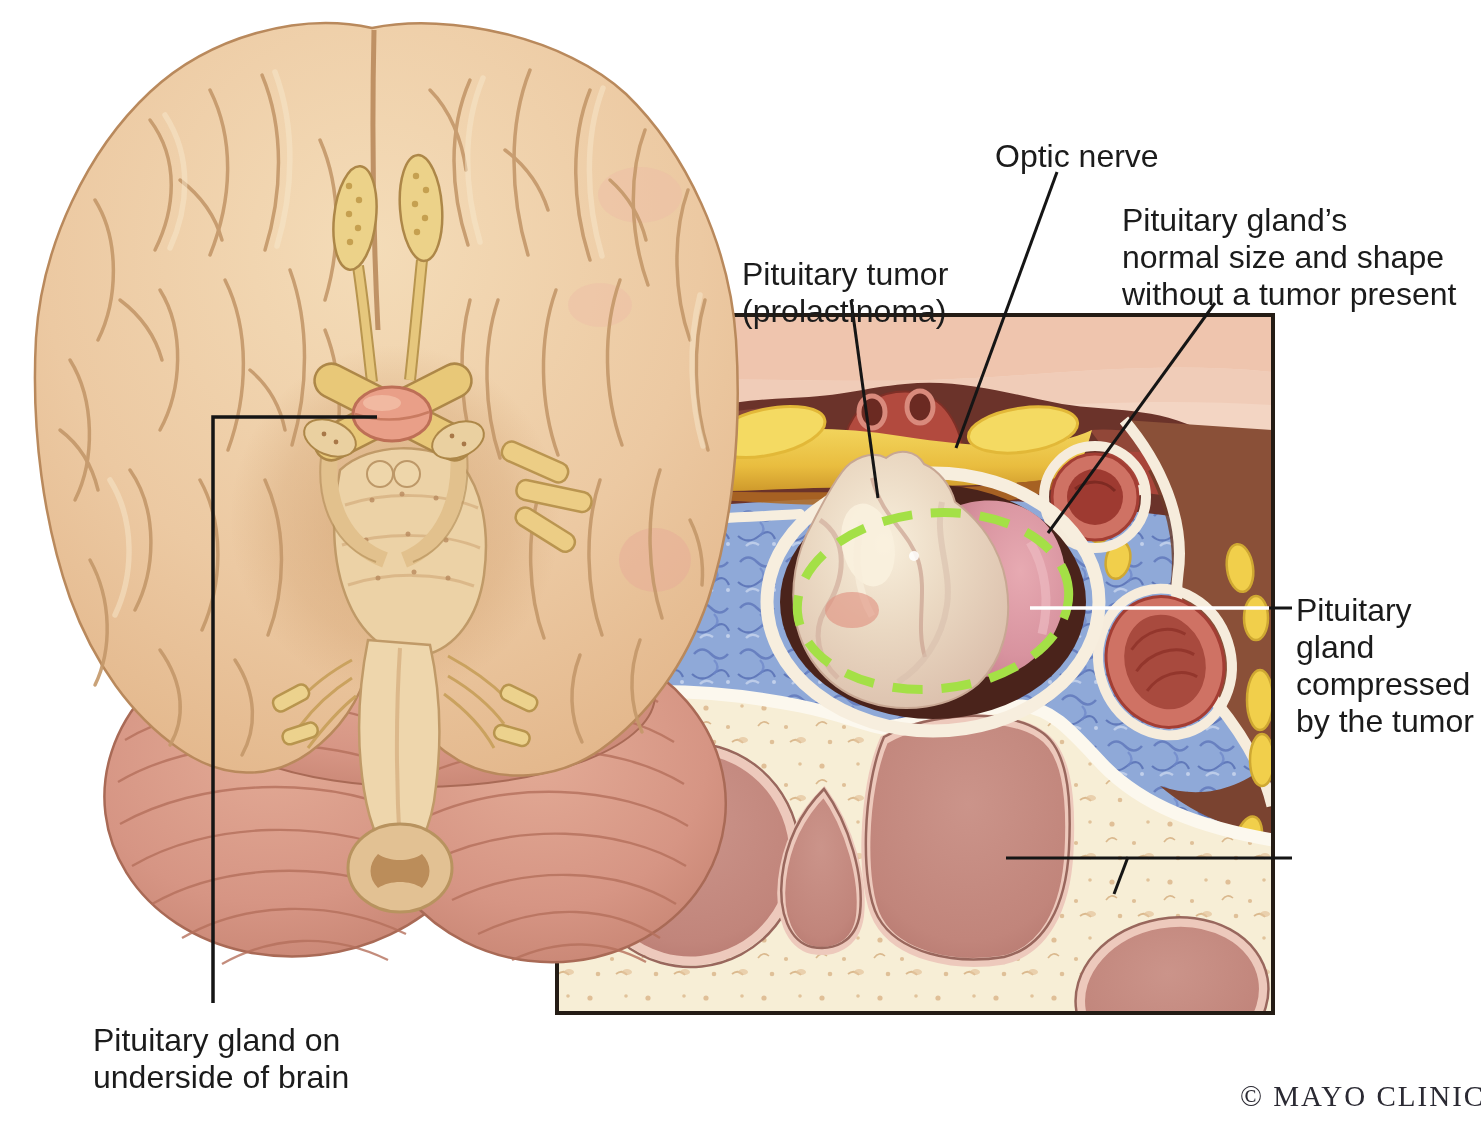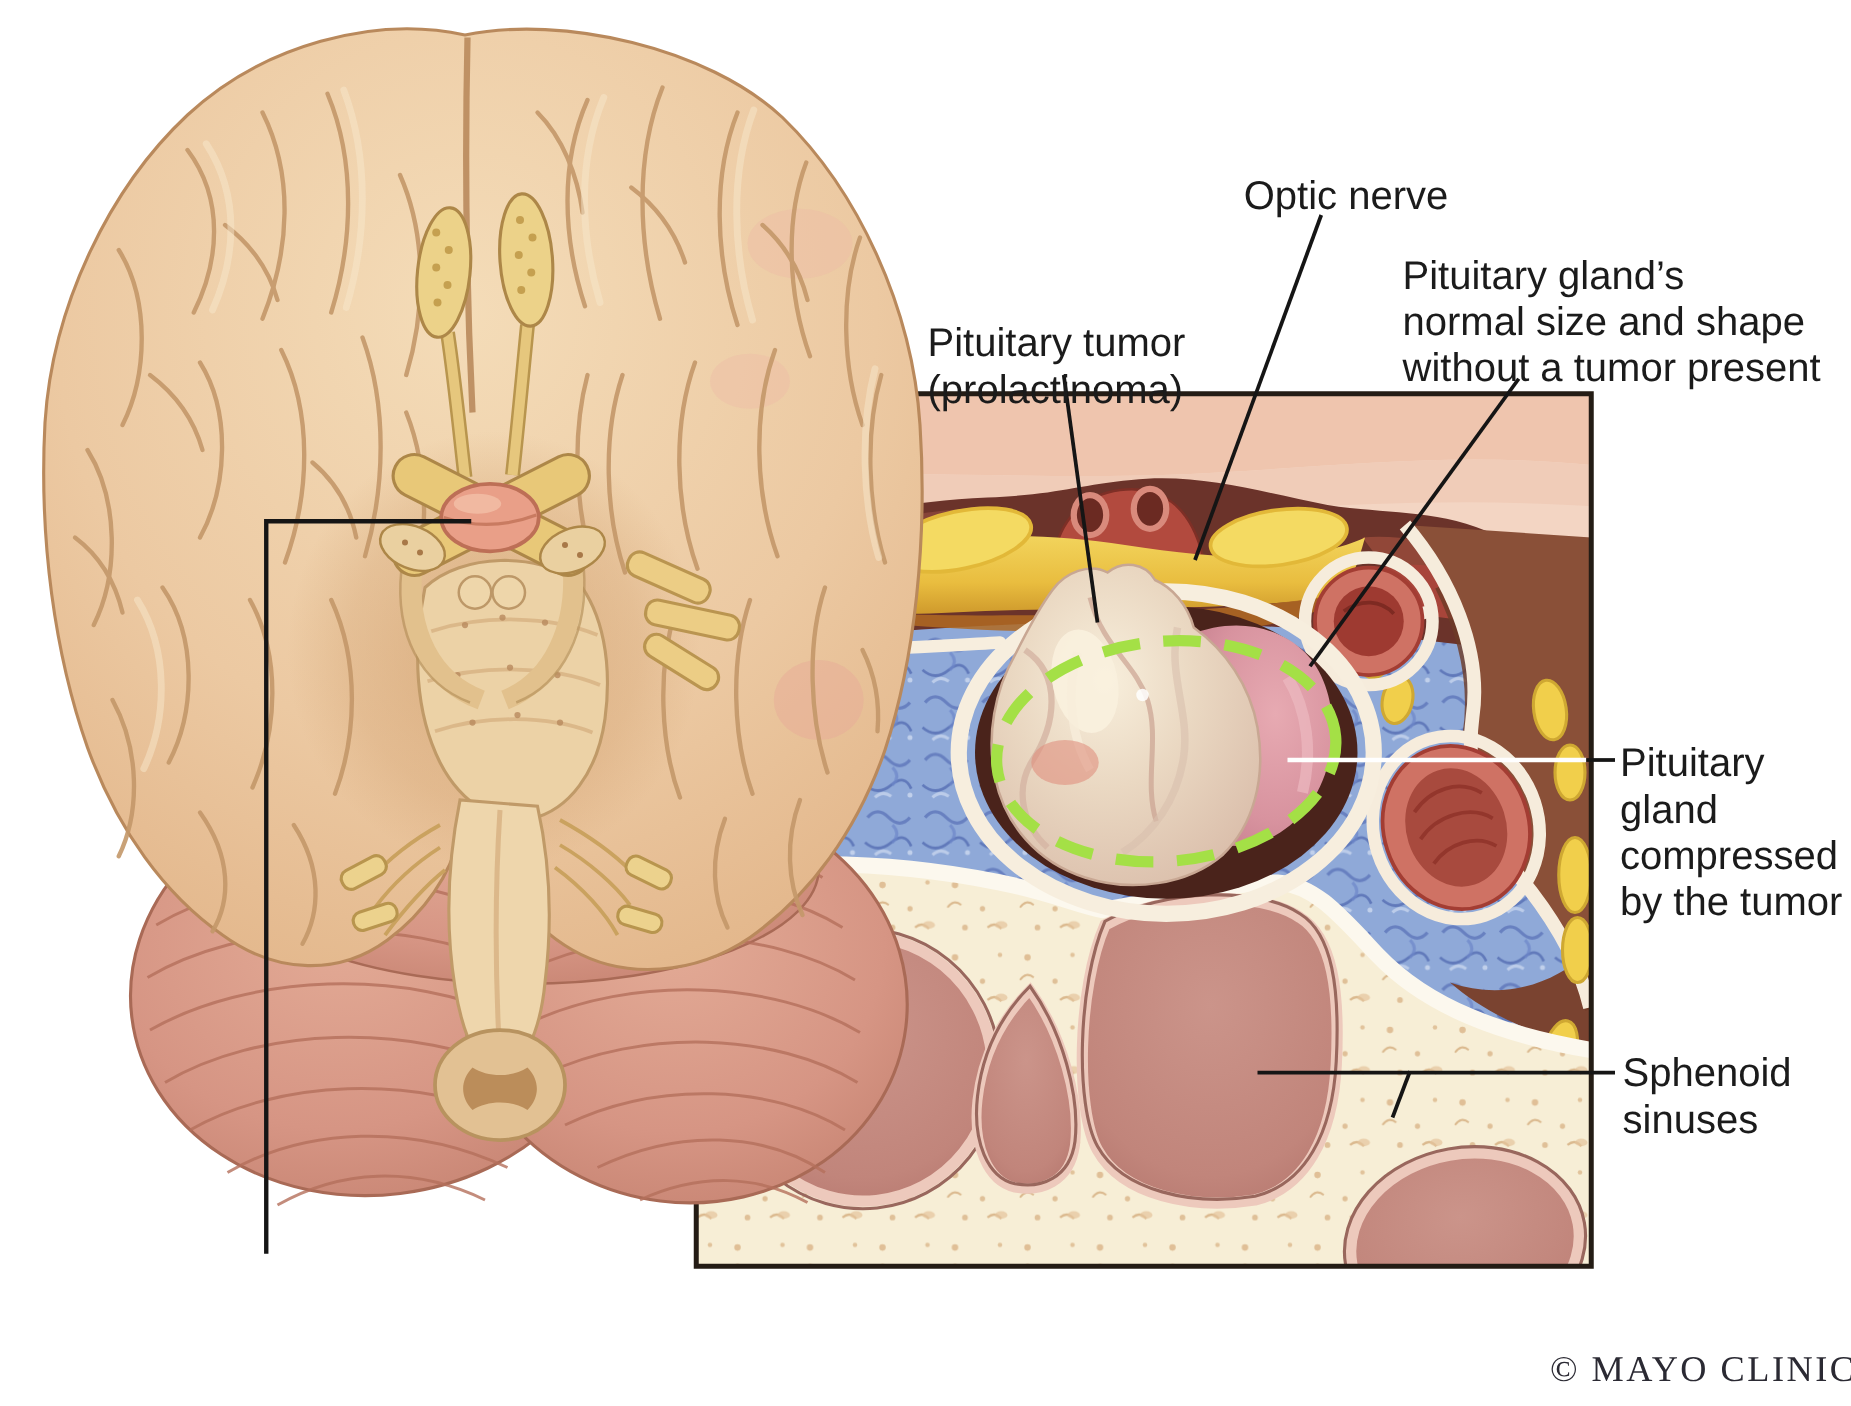--- a/index.html
+++ b/index.html
@@ -408,17 +408,17 @@
 <div class="label" style="left:995px;top:138px;">Optic nerve</div>
 <div class="label" style="left:742px;top:220px;margin-top:36px;">Pituitary tumor
 (prolactinoma)</div>
 <div class="label" style="left:1296px;top:592px;">Pituitary
 gland
 compressed
 by the tumor</div>
 <div class="label" style="left:1122px;top:202px;">Pituitary gland’s
 normal size and shape
 without a tumor present</div>
-<div class="label" style="left:1298px;top:840px;">Sphenoid
-sinuses</div>
+<div class="label" style="left:93px;top:1022px;">Pituitary gland on
+underside of brain</div>
 <div class="credit" style="left:1240px;top:1080px;">© MAYO CLINIC</div>
 
 </div>
 
 </body></html>

